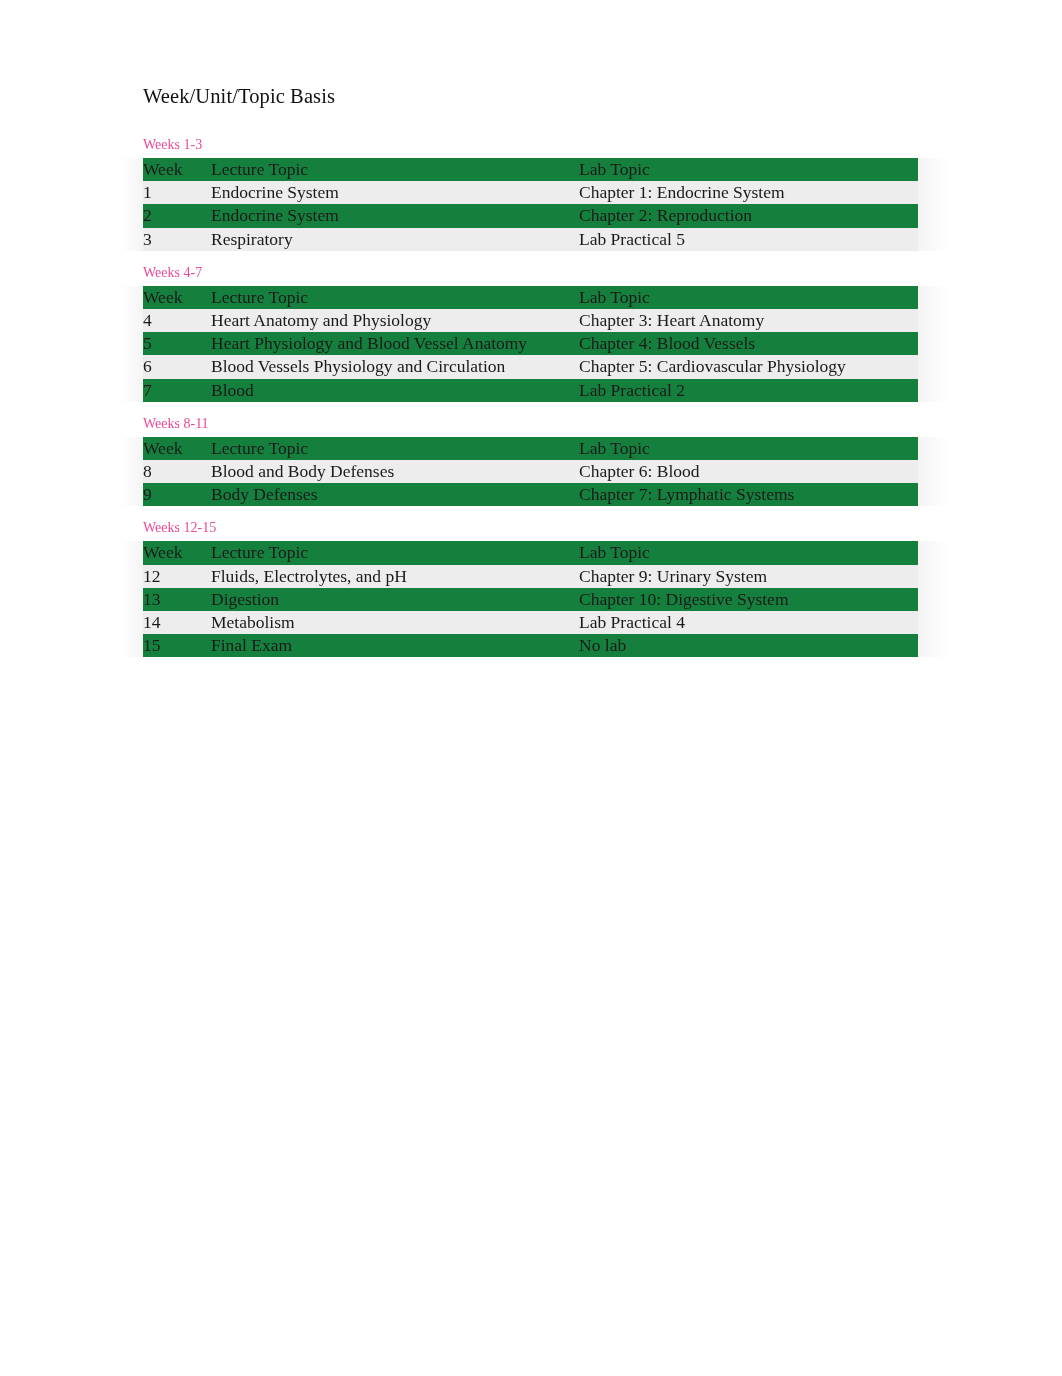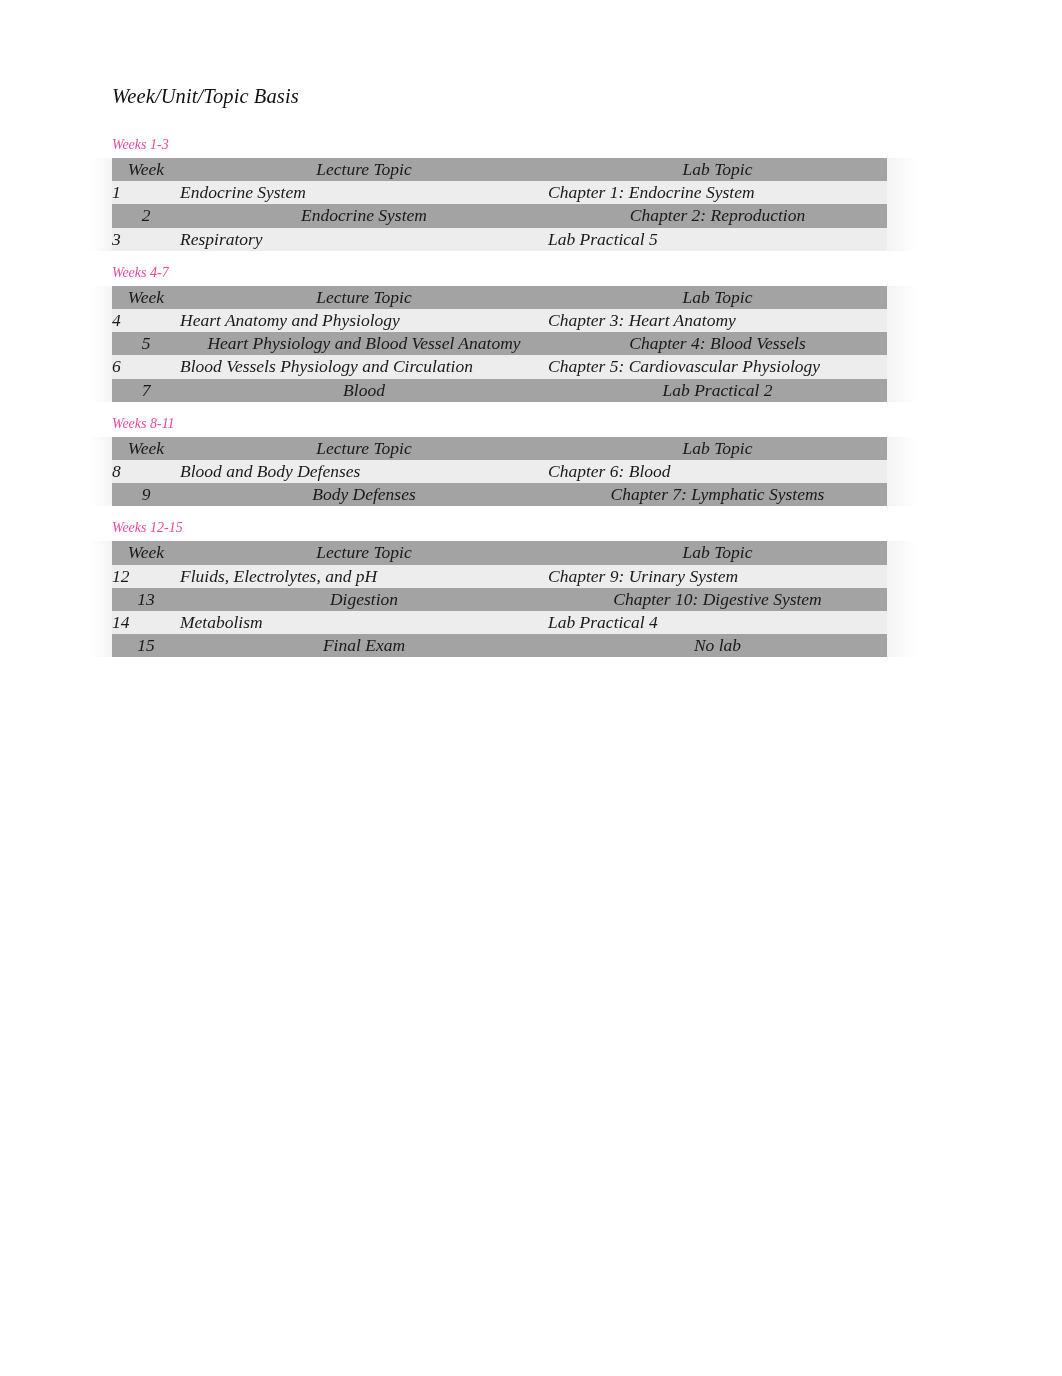--- a/index.html
+++ b/index.html
@@ -22,24 +22,23 @@
     left: 0;
     top: 0;
     width: 1062px;
     height: 1376px;
     background: #ffffff;
     overflow: hidden;
   }
 
   #doc {
     position: absolute;
-    left: 112px;
+    left: 143px;
     top: 82px;
     width: 790px;
-    font-style: italic;
   }
 
   .doc-title {
     font-size: 20.5px;
     line-height: 28px;
     letter-spacing: 0.1px;
     color: #111111;
     margin: 0 0 0 0;
     white-space: nowrap;
   }
@@ -80,21 +79,21 @@
     font-size: 17.5px;
     line-height: 23.2px;
     font-weight: normal;
     text-align: left;
     vertical-align: top;
     color: #1a1a1a;
     white-space: nowrap;
     overflow: visible;
   }
 
-  .sched-table tr.row-shade-a td { background: #a3a3a3; text-align: center; }
+  .sched-table tr.row-shade-a td { background: #15803d; }
   .sched-table tr.row-shade-b td { background: #ededed; }
 
   .sched-table td.cell-week { padding-left: 0px; }
   .sched-table td.cell-lect { padding-left: 0px; }
   .sched-table td.cell-lab  { padding-left: 0px; }
 
   .gap-between-blocks { height: 9px; }
 
   
   .block-band {

